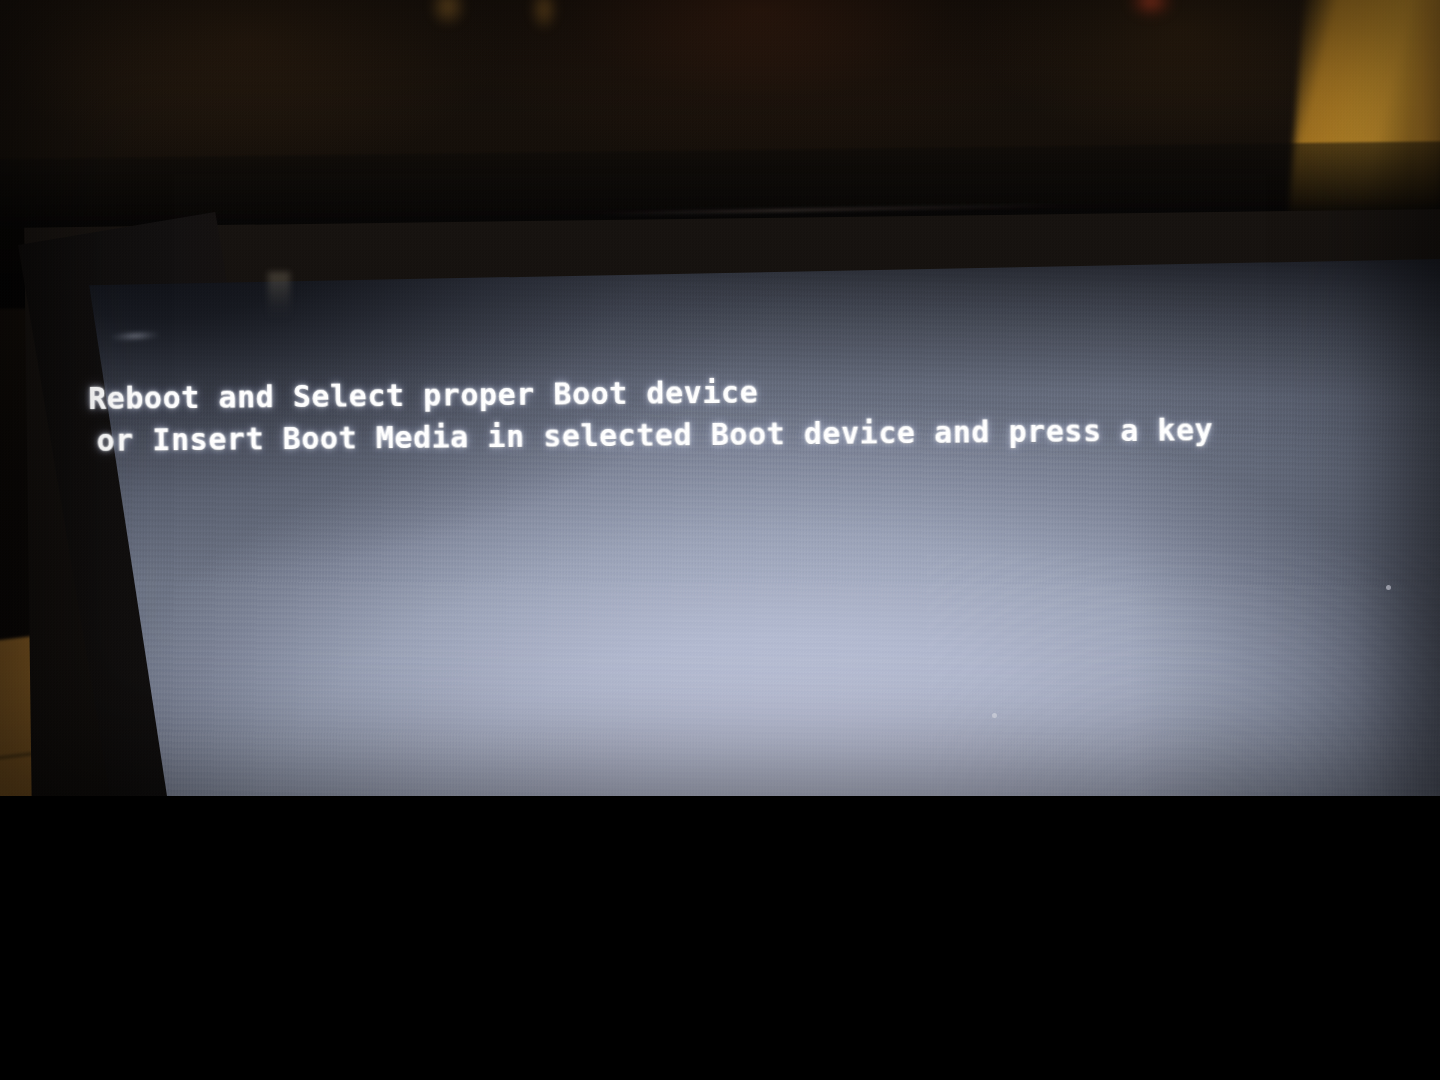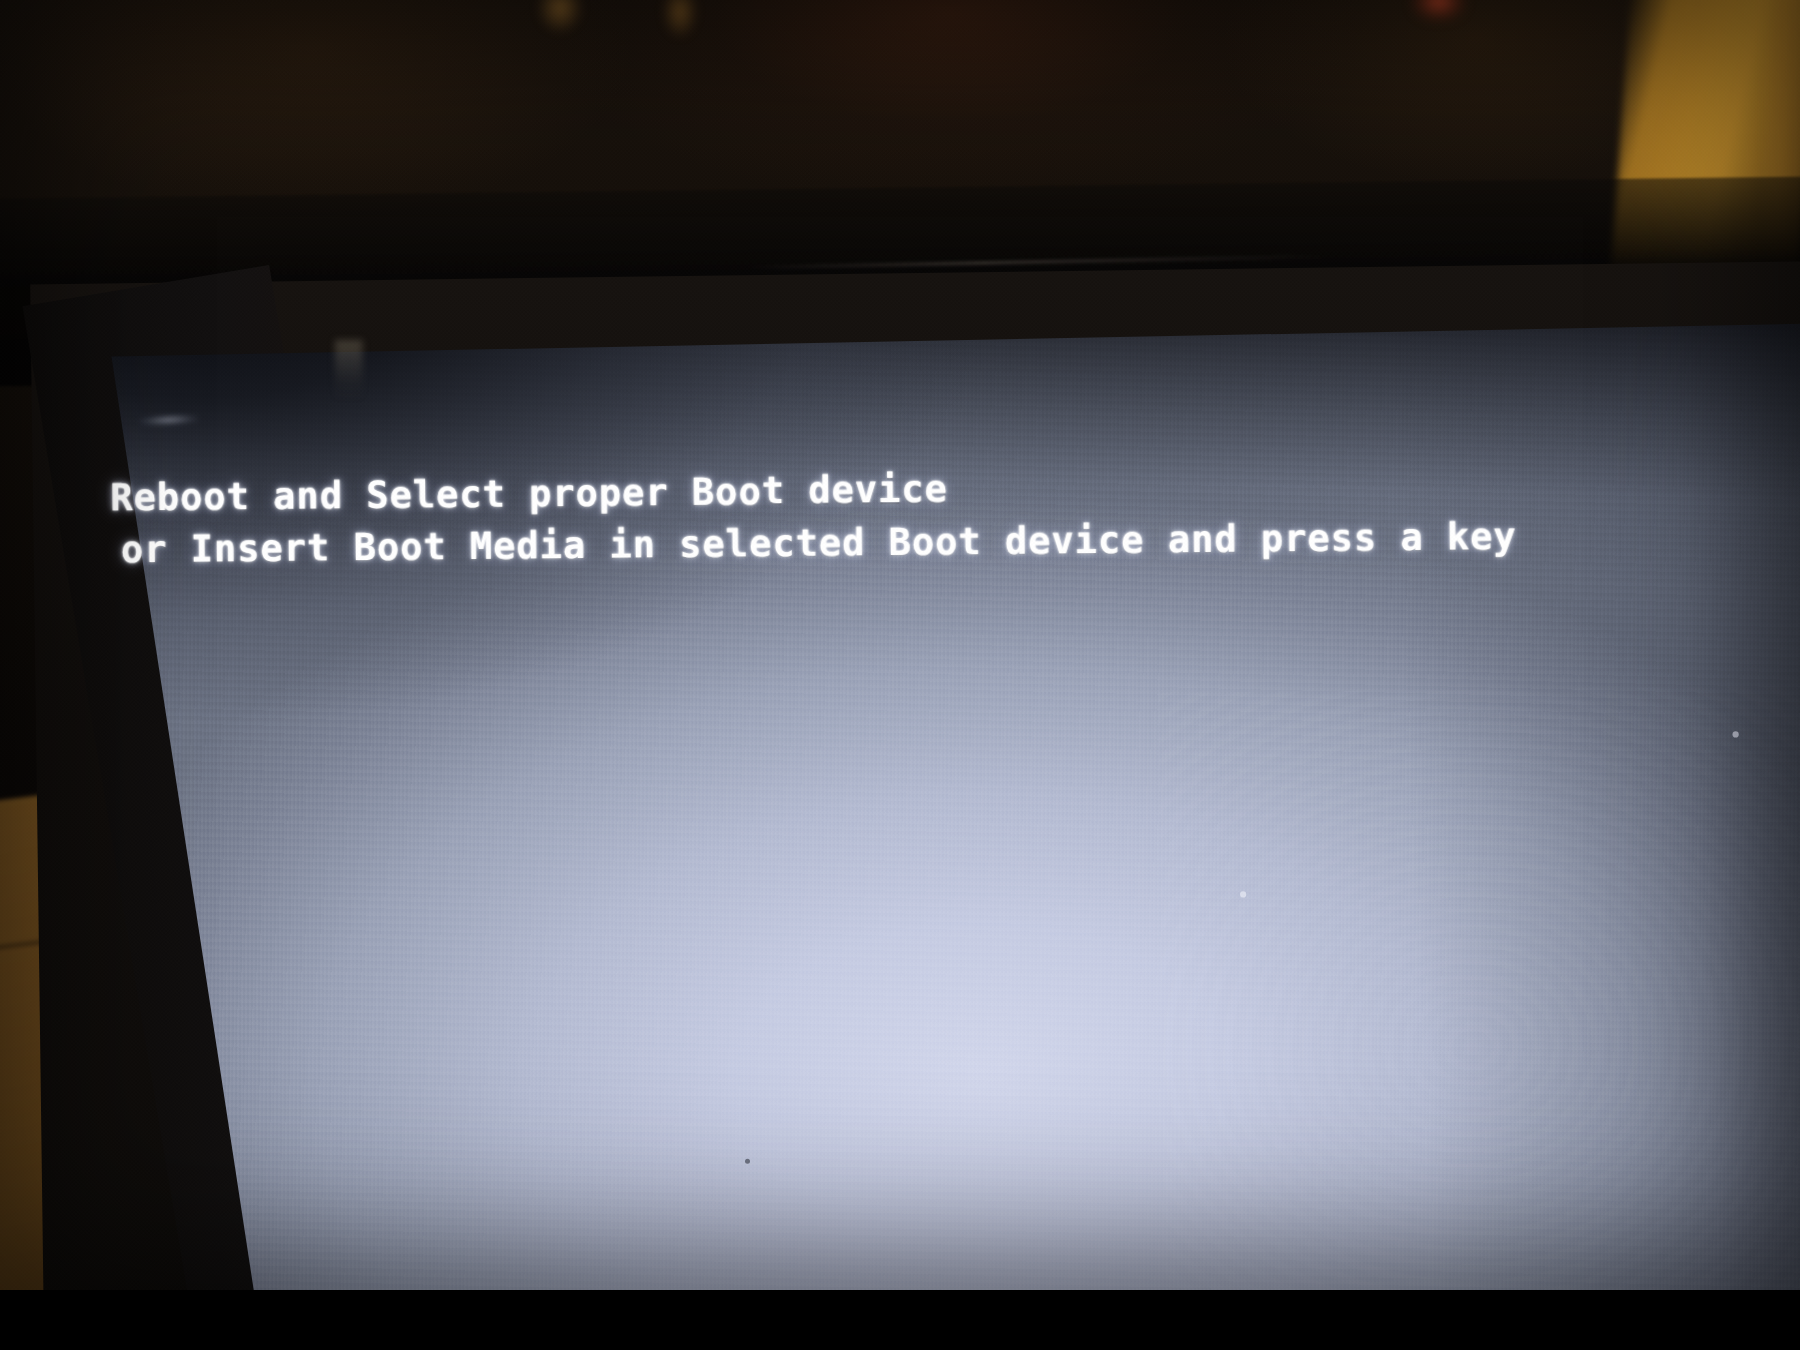--- a/index.html
+++ b/index.html
@@ -11,21 +11,21 @@
   body {
     width: 1440px;
     height: 1080px;
     overflow: hidden;
     font-family: "DejaVu Sans Mono", "Liberation Mono", monospace;
   }
 
   #photo {
     position: relative;
     width: 1440px;
-    height: 1032px;
+    height: 796px;
     overflow: hidden;
     background: #4d7c0f;
   }
 
   
   .room {
     position: absolute;
     inset: 0;
     background:
       radial-gradient(ellipse 420px 200px at 760px 10px, rgba(120,55,25,0.30) 0%, rgba(70,35,15,0.12) 45%, rgba(0,0,0,0) 78%),

